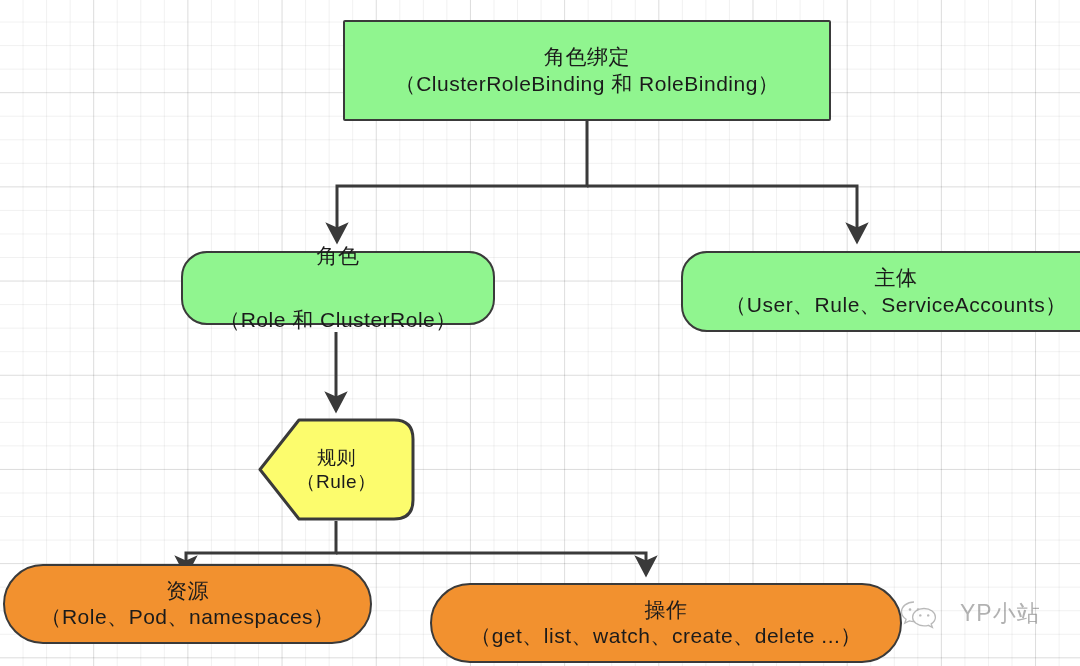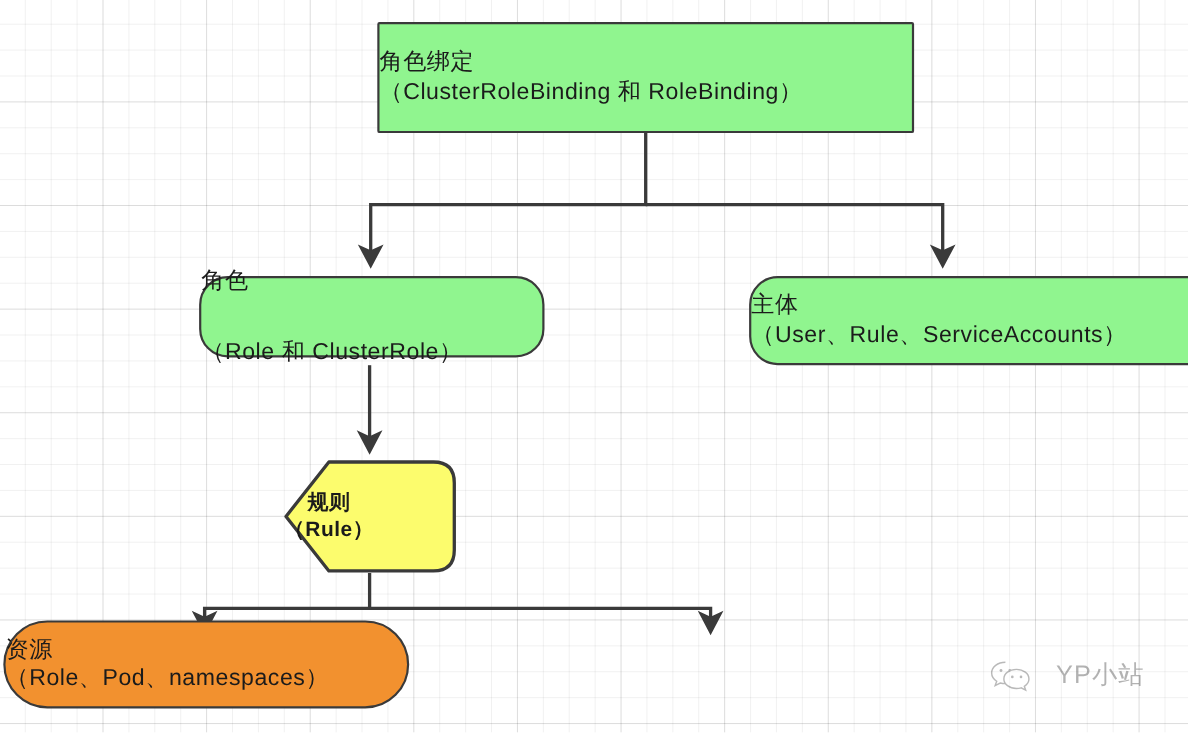--- a/index.html
+++ b/index.html
@@ -31,21 +31,21 @@
     left: 0; top: 0;
     width: 1080px;
     height: 666px;
     pointer-events: none;
   }
   .node {
     position: absolute;
     box-sizing: border-box;
     display: flex;
     flex-direction: column;
-    align-items: flex-start;
+    align-items: center;
     justify-content: center;
     text-align: center;
     color: #1b1b1b;
     border: 2.5px solid #3a3a3a;
     z-index: 2;
   }
   .node .line1 {
     font-size: 21px;
     line-height: 1.24;
     letter-spacing: 0.5px;
@@ -83,21 +83,20 @@
     background: transparent;
   }
   #node-rule .rule-shape {
     position: absolute;
     left: 0; top: 0;
     width: 157px; height: 103px;
   }
   #node-rule .rule-text {
     position: relative;
     z-index: 1;
-    font-weight: bold;
   }
   #node-rule .line1, #node-rule .line2 { font-size: 19px; }
   #node-resource {
     left: 3px; top: 564px;
     width: 369px; height: 80px;
     border-radius: 40px;
   }
   #node-verbs {
     left: 430px; top: 583px;
     width: 472px; height: 80px;
@@ -175,20 +174,24 @@
       <div class="line1">规则</div>
       <div class="line2">（Rule）</div>
     </div>
   </div>
 
   <div class="node orange" id="node-resource">
     <div class="line1">资源</div>
     <div class="line2">（Role、Pod、namespaces）</div>
   </div>
 
+  <div class="node orange" id="node-verbs">
+    <div class="line1">操作</div>
+    <div class="line2">（get、list、watch、create、delete ...）</div>
+  </div>
 
   <div id="watermark">
     <svg width="40" height="30" viewBox="0 0 40 30" xmlns="http://www.w3.org/2000/svg">
       <path d="M14,3 C7,3 1.5,7.4 1.5,12.8 C1.5,15.8 3.3,18.5 6.1,20.3 L4.7,24.2 L9.3,21.9 C10.7,22.3 12.3,22.5 14,22.5" fill="none" stroke="#5a5a5a" stroke-width="1.3"></path>
       <circle cx="10" cy="10.5" r="1.3" fill="#5a5a5a"></circle>
       <circle cx="18" cy="10.5" r="1.3" fill="#5a5a5a"></circle>
       <path d="M24,9.5 C17.6,9.5 12.6,13.4 12.6,18.2 C12.6,23 17.6,26.9 24,26.9 C25.5,26.9 27,26.7 28.3,26.3 L32.4,28.4 L31.2,24.9 C33.7,23.3 35.4,20.9 35.4,18.2 C35.4,13.4 30.4,9.5 24,9.5 Z" fill="#ffffff" stroke="#5a5a5a" stroke-width="1.3"></path>
       <circle cx="20.3" cy="16.4" r="1.2" fill="#5a5a5a"></circle>
       <circle cx="28.2" cy="16.4" r="1.2" fill="#5a5a5a"></circle>
     </svg>

